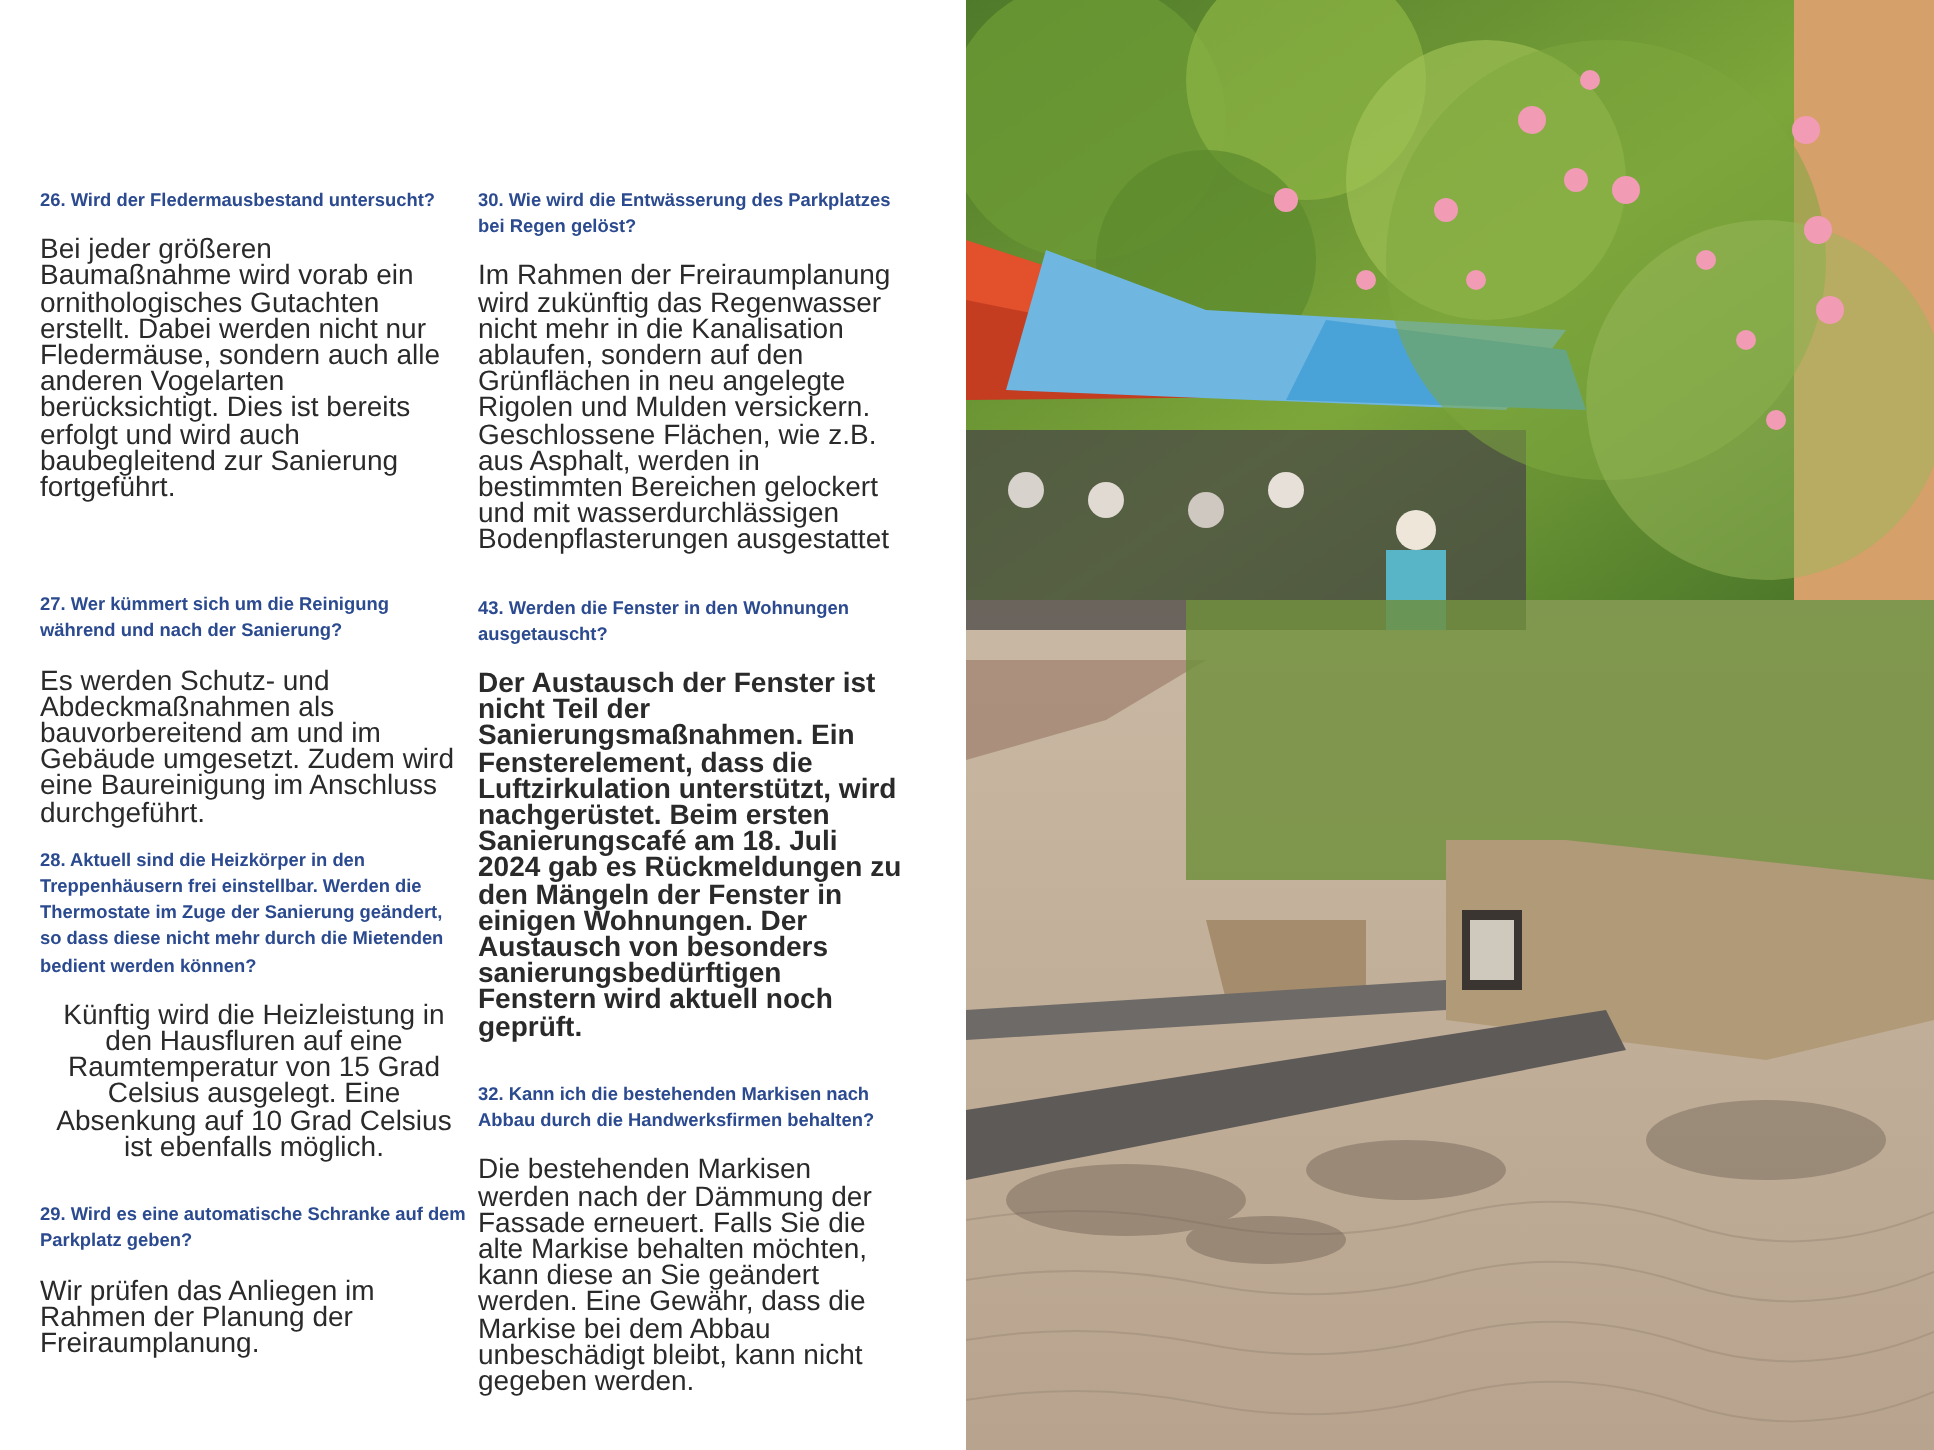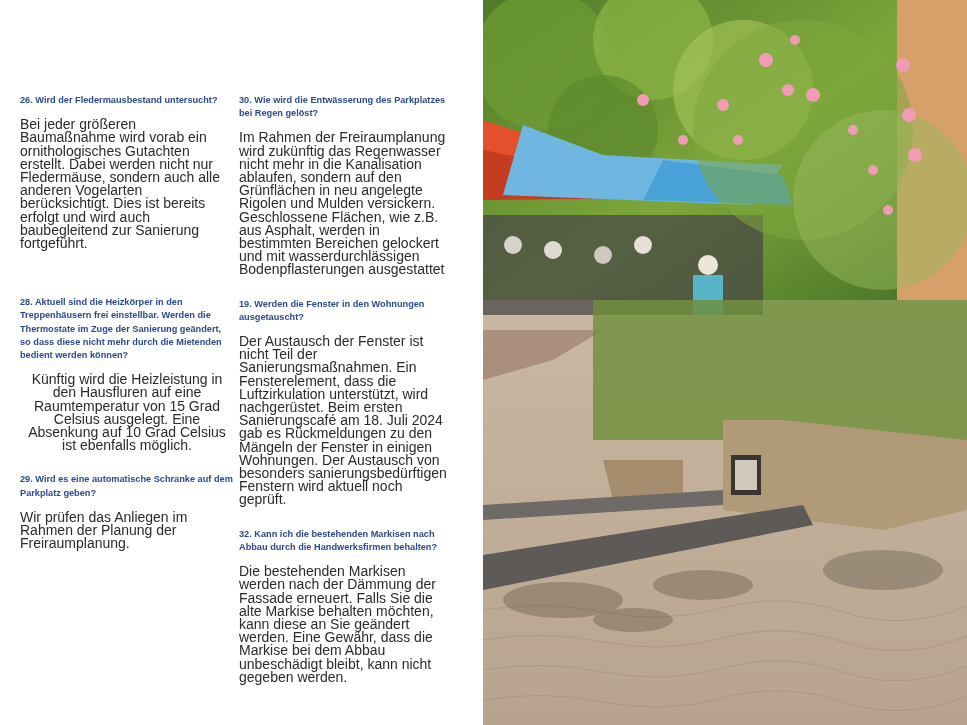--- a/index.html
+++ b/index.html
@@ -19,37 +19,41 @@
 </head>
 <body>
 
 <div class="page-left">
   <div class="col col-1">
     <div class="qa">
       <p class="q">26. Wird der Fledermausbestand untersucht?</p>
       <p class="a" style="margin-bottom:46px;">Bei jeder größeren Baumaßnahme wird vorab ein ornithologisches Gutachten erstellt. Dabei werden nicht nur Fledermäuse, sondern auch alle anderen Vogelarten berücksichtigt. Dies ist bereits erfolgt und wird auch baubegleitend zur Sanierung fortgeführt.</p>
     </div>
     <div class="qa">
+      <p class="q">27. Wer kümmert sich um die Reinigung während und nach der Sanierung?</p>
+      <p class="a" style="margin-bottom:11px;">Es werden Schutz- und Abdeckmaßnahmen als bauvorbereitend am und im Gebäude umgesetzt. Zudem wird eine Baureinigung im Anschluss durchgeführt.</p>
+    </div>
+    <div class="qa">
       <p class="q">28. Aktuell sind die Heizkörper in den Treppenhäusern frei einstellbar. Werden die Thermostate im Zuge der Sanierung geändert, so dass diese nicht mehr durch die Mietenden bedient werden können?</p>
       <p class="a" style="margin-bottom:21px;text-align:center;">Künftig wird die Heizleistung in den Hausfluren auf eine Raumtemperatur von 15 Grad Celsius ausgelegt. Eine Absenkung auf 10 Grad Celsius ist ebenfalls möglich.</p>
     </div>
     <div class="qa">
       <p class="q">29. Wird es eine automatische Schranke auf dem Parkplatz geben?</p>
       <p class="a">Wir prüfen das Anliegen im Rahmen der Planung der Freiraumplanung.</p>
     </div>
   </div>
 
   <div class="col col-2">
     <div class="qa">
       <p class="q">30. Wie wird die Entwässerung des Parkplatzes bei Regen gelöst?</p>
       <p class="a" style="margin-bottom:21px;">Im Rahmen der Freiraumplanung wird zukünftig das Regenwasser nicht mehr in die Kanalisation ablaufen, sondern auf den Grünflächen in neu angelegte Rigolen und Mulden versickern. Geschlossene Flächen, wie z.B. aus Asphalt, werden in bestimmten Bereichen gelockert und mit wasserdurchlässigen Bodenpflasterungen ausgestattet</p>
     </div>
     <div class="qa">
-      <p class="q">19. Werden die Fenster in den Wohnungen ausgetauscht?</p>
-      <p class="a" style="margin-bottom:21px;">Der Austausch der Fenster ist nicht Teil der Sanierungsmaßnahmen. Ein Fensterelement, dass die Luftzirkulation unterstützt, wird nachgerüstet. Beim ersten Sanierungscafé am 18. Juli 2024 gab es Rückmeldungen zu den Mängeln der Fenster in einigen Wohnungen. Der Austausch von besonders sanierungsbedürftigen Fenstern wird aktuell noch geprüft.</p>
+      <p class="q">43. Werden die Fenster in den Wohnungen ausgetauscht?</p>
+      <p class="a" style="margin-bottom:21px;font-weight:bold;">Der Austausch der Fenster ist nicht Teil der Sanierungsmaßnahmen. Ein Fensterelement, dass die Luftzirkulation unterstützt, wird nachgerüstet. Beim ersten Sanierungscafé am 18. Juli 2024 gab es Rückmeldungen zu den Mängeln der Fenster in einigen Wohnungen. Der Austausch von besonders sanierungsbedürftigen Fenstern wird aktuell noch geprüft.</p>
     </div>
     <div class="qa">
       <p class="q">32. Kann ich die bestehenden Markisen nach Abbau durch die Handwerksfirmen behalten?</p>
       <p class="a">Die bestehenden Markisen werden nach der Dämmung der Fassade erneuert. Falls Sie die alte Markise behalten möchten, kann diese an Sie geändert werden. Eine Gewähr, dass die Markise bei dem Abbau unbeschädigt bleibt, kann nicht gegeben werden.</p>
     </div>
   </div>
 
   <div class="page-num">12</div>
 </div>
 

